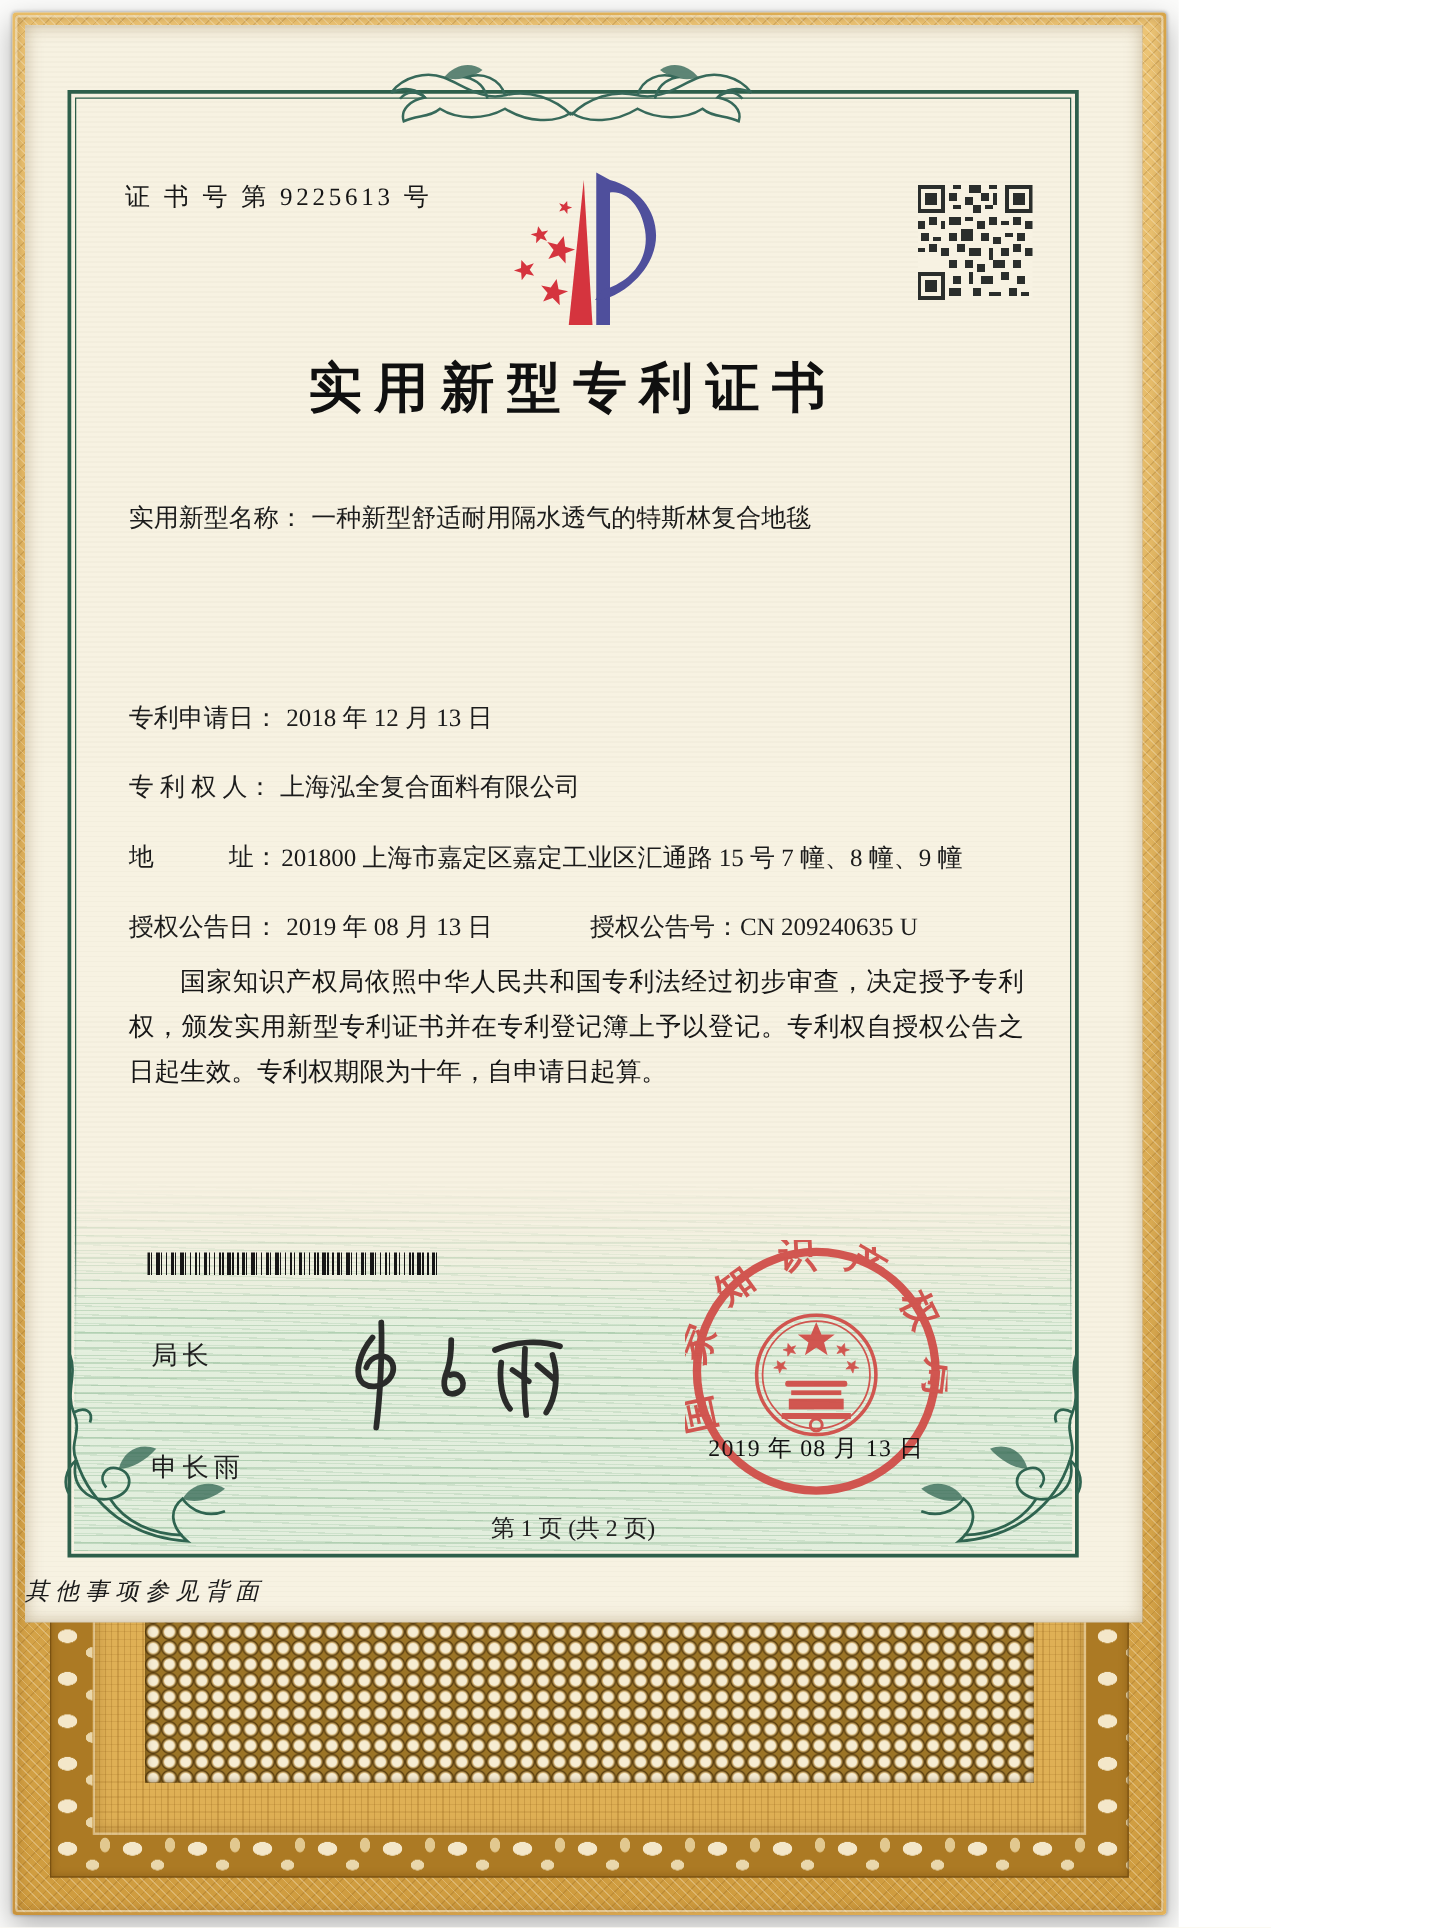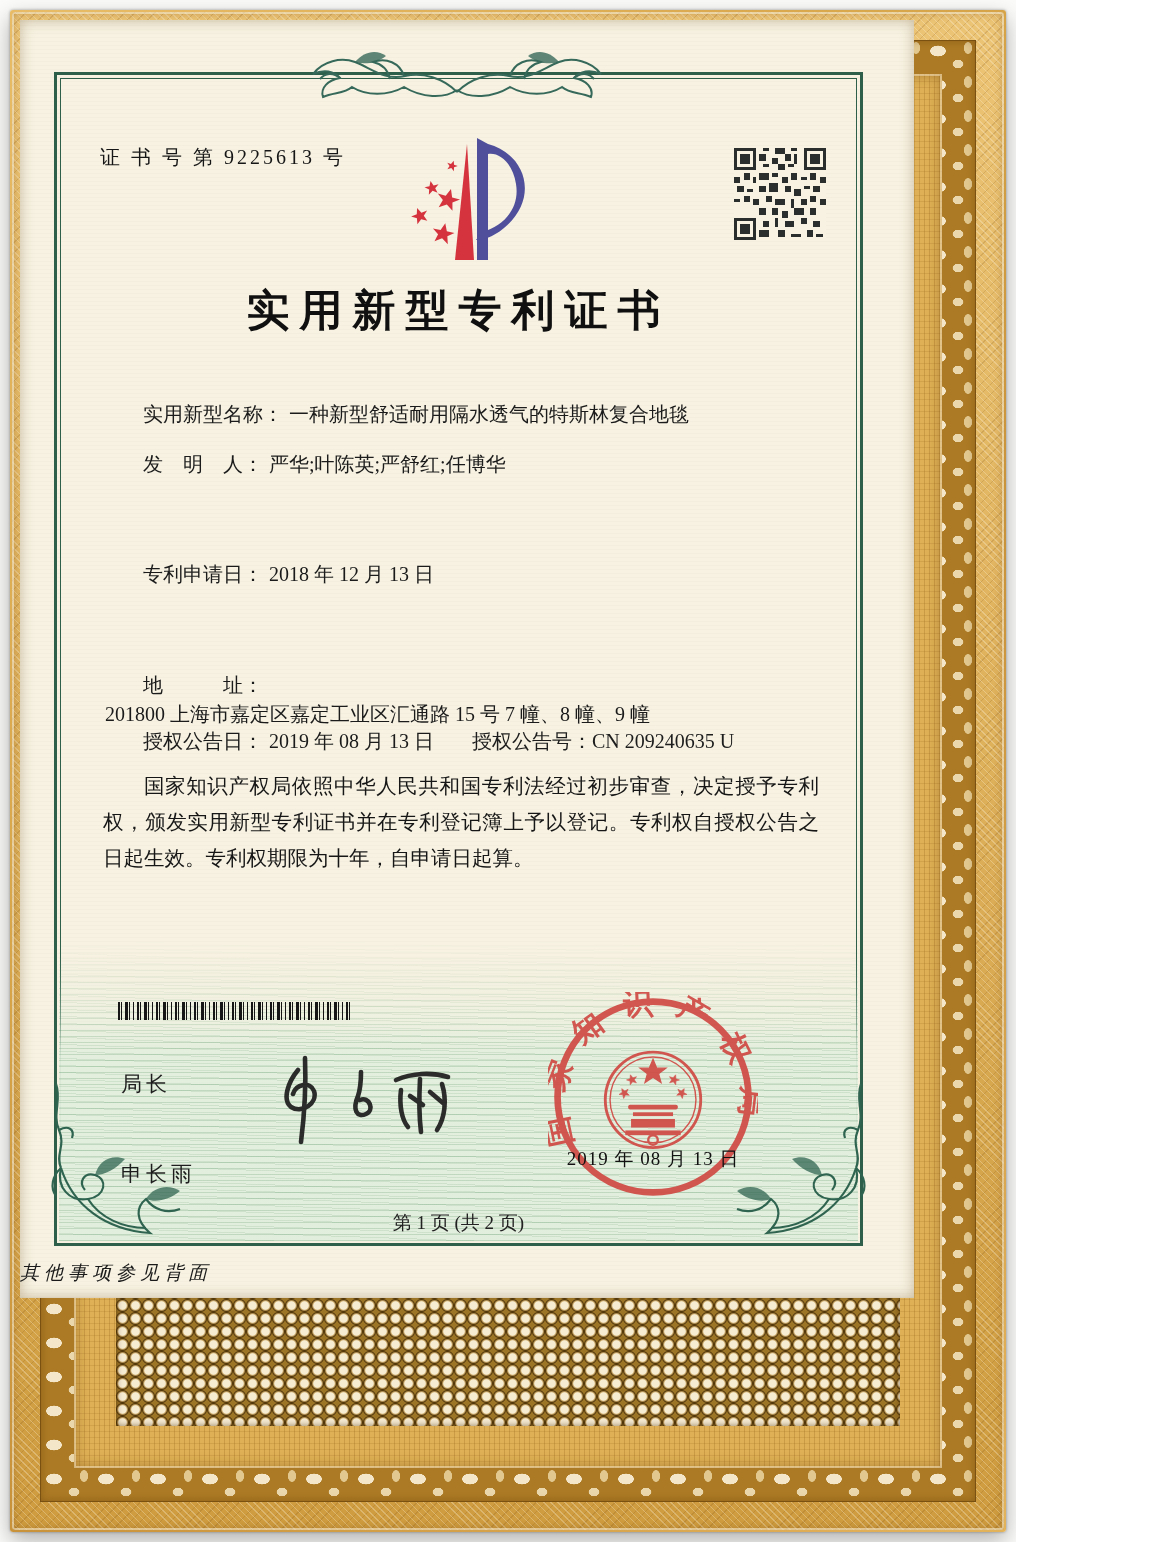--- a/index.html
+++ b/index.html
@@ -1,17 +1,17 @@
 <!DOCTYPE html>
 <html><head>
 <meta charset="utf-8">
 <style>
   html,body{margin:0;padding:0;}
   .scene{
-    position:relative;width:1016px;height:1542px;background:#fbfbfa;
+    position:relative;width:943px;height:1542px;background:#fbfbfa;
     font-family:"Liberation Serif", serif;overflow:hidden;
   }
   
   .frame{position:absolute;left:10px;top:10px;right:10px;bottom:10px;
     background:linear-gradient(135deg,#e8bc66,#d6a347 40%,#c8923a 60%,#e3b35c);
     box-shadow:0 8px 22px rgba(0,0,0,.30),0 0 3px rgba(0,0,0,.35);
     border-radius:3px;}
   .band{position:absolute;}
   .band-outer{left:2px;top:2px;right:2px;bottom:2px;
     background-color:#dcab52;
@@ -58,21 +58,21 @@
     -webkit-mask-image:linear-gradient(180deg,rgba(0,0,0,0),#000 35%);
     mask-image:linear-gradient(180deg,rgba(0,0,0,0),#000 35%);}
   .flourish{position:absolute;pointer-events:none;}
   
   .cert-number{position:absolute;left:80px;top:124px;font-size:20px;letter-spacing:3px;color:#161616;}
   .logo{position:absolute;left:388px;top:116px;width:134px;height:146px;}
   .qr{position:absolute;left:714px;top:128px;width:92px;height:92px;}
   .title{position:absolute;left:34px;top:262px;width:809px;text-align:center;
     font-size:43px;font-weight:600;letter-spacing:10px;color:#101010;}
   .row{position:absolute;left:83px;font-size:20px;white-space:nowrap;color:#1b1b1b;}
-  .row .lab{display:inline-block;min-width:60px;margin-left:40px;}
+  .row .lab{display:inline-block;min-width:60px;}
   .row .val{margin-left:6px;}
   .row-addr{white-space:normal;width:715px;}
   .row-addr .val-wrap{display:inline-block;vertical-align:top;width:575px;margin-left:2px;line-height:31px;}
   .grant-no{position:absolute;left:452px;font-size:20px;white-space:nowrap;text-align:center;}
   .paras{position:absolute;left:83px;top:748px;width:716px;font-size:20.5px;line-height:36px;
     text-align:justify;color:#161616;}
   .paras p{margin:0;text-indent:2em;}
   .barcode{position:absolute;left:98px;top:982px;width:234px;height:18px;
     background:repeating-linear-gradient(90deg,#161616 0 2px,rgba(0,0,0,0) 2px 3px,#161616 3px 4px,rgba(0,0,0,0) 4px 7px,#161616 7px 10px,rgba(0,0,0,0) 10px 11px,#161616 11px 12px,rgba(0,0,0,0) 12px 15px,#161616 15px 16px,rgba(0,0,0,0) 16px 19px);}
   .issuer-title{position:absolute;left:101px;top:1050px;font-size:21px;letter-spacing:4px;}
@@ -184,25 +184,25 @@
             <rect x="24" y="2" width="3" height="3"></rect>
             <rect x="2" y="24" width="3" height="3"></rect>
           </g>
       </svg>
 
       <div class="title">实用新型专利证书</div>
 
       <div class="row" style="top:381px;">
         <span class="lab">实用新型名称：</span><span class="val">一种新型舒适耐用隔水透气的特斯林复合地毯</span>
       </div>
-      <div class="row" style="top:431px;">
-        <span class="lab">发　明　人：</span><span class="val">严华;叶陈英;严舒红;任博华</span>
-      </div>
       <div class="row" style="top:541px;">
         <span class="lab">专利申请日：</span><span class="val">2018 年 12 月 13 日</span>
+      </div>
+      <div class="row" style="top:596px;">
+        <span class="lab">专 利 权 人：</span><span class="val">上海泓全复合面料有限公司</span>
       </div>
       <div class="row row-addr" style="top:652px;">
         <span class="lab">地　　　址：</span><span class="val-wrap">201800 上海市嘉定区嘉定工业区汇通路 15 号 7 幢、8 幢、9 幢</span>
       </div>
       <div class="row" style="top:708px;">
         <span class="lab">授权公告日：</span><span class="val">2019 年 08 月 13 日</span>
       </div>
       <div class="grant-no" style="top:708px;">
         <span class="lab">授权公告号：</span><span class="val">CN 209240635 U</span>
       </div>

